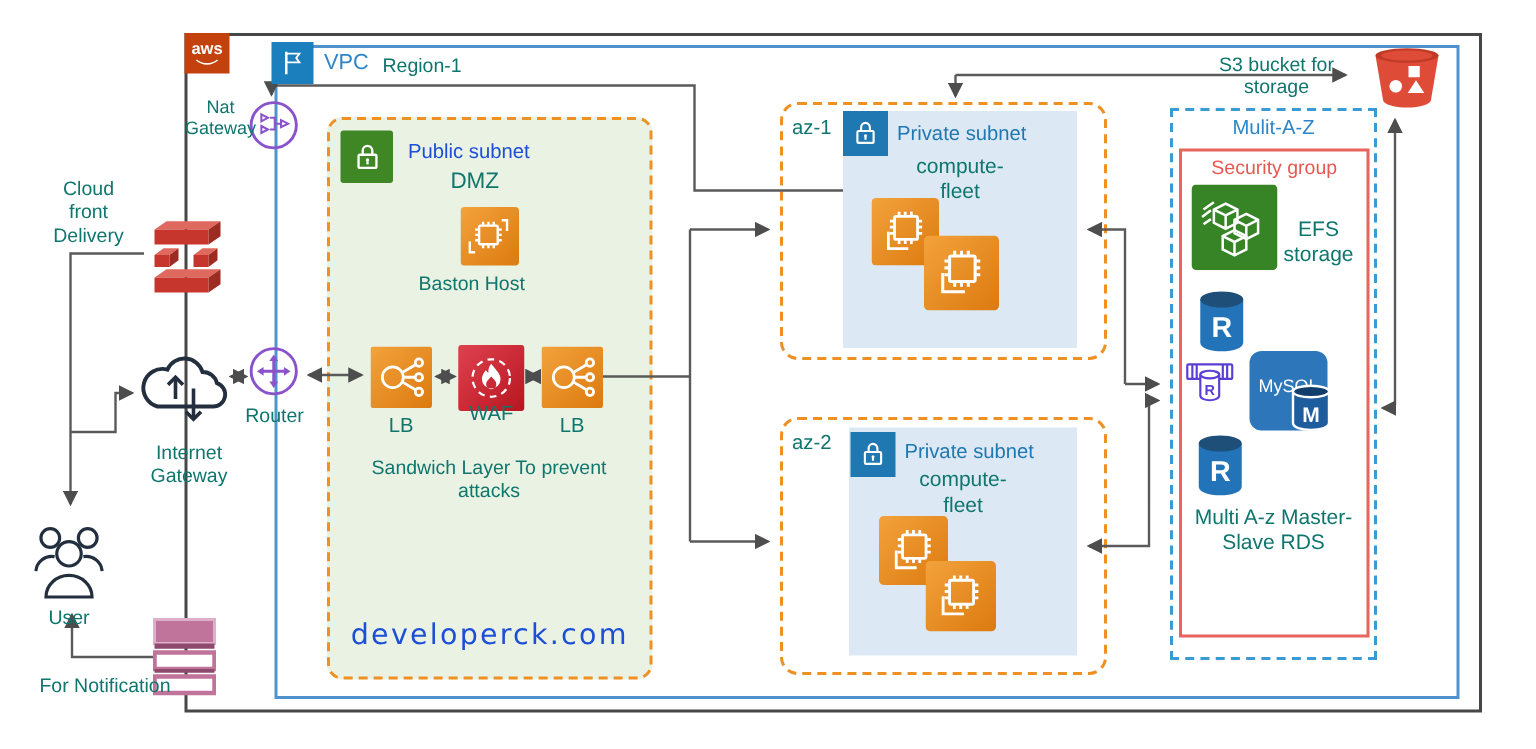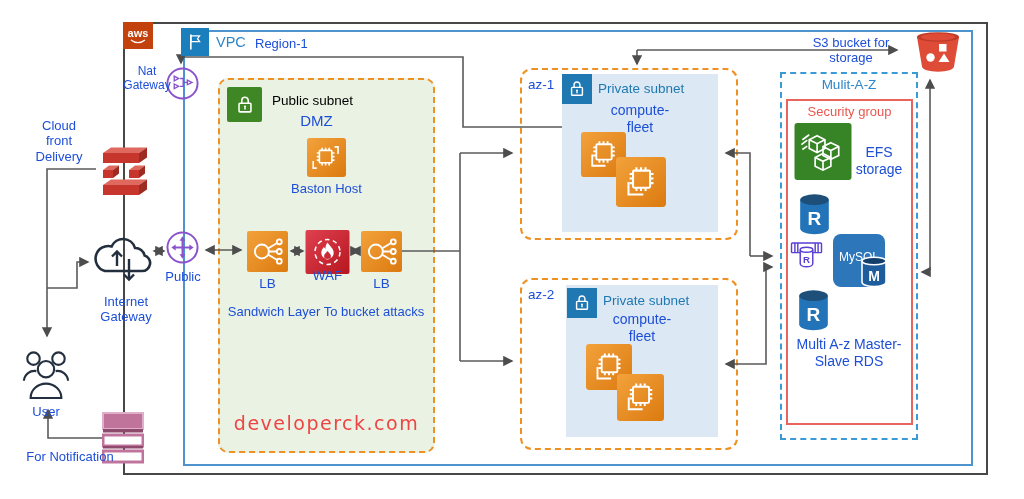--- a/index.html
+++ b/index.html
@@ -1,18 +1,18 @@
 <!DOCTYPE html>
 <html><head>
 <meta charset="utf-8">
 <style>
   html,body{margin:0;padding:0;background:#ffffff;}
   body{width:1024px;height:499px;position:relative;overflow:hidden;
        font-family:"Liberation Sans", sans-serif;color:#1e2b36;}
-  .lbl{position:absolute;font-size:13px;line-height:1.18;color:#1d4ed8;z-index:6;}
+  .lbl{position:absolute;font-size:13px;line-height:1.18;color:#0f766e;z-index:6;}
   .c{text-align:center;}
   .b{font-weight:normal;}
   .box{position:absolute;box-sizing:border-box;}
   .icon{position:absolute;z-index:6;}
   svg{display:block;}
   #connectors{position:absolute;left:0;top:0;z-index:4;pointer-events:none;}
   .iconbox{position:absolute;z-index:6;display:flex;align-items:center;justify-content:center;}
 </style>
 </head>
 <body>
@@ -142,21 +142,21 @@
     <g stroke="#8A53CC" stroke-width="2" fill="#8A53CC">
       <path d="M18 10 V26" fill="none"></path>
         <path d="M10 18 H26" fill="none"></path>
       <path d="M18 6.5 l3 4.5 h-6 z" stroke="none"></path>
       <path d="M18 29.5 l3 -4.5 h-6 z" stroke="none"></path>
       <path d="M6.5 18 l4.5 -3 v6 z" stroke="none"></path>
       <path d="M29.5 18 l-4.5 -3 v6 z" stroke="none"></path>
     </g>
   </svg>
 </div>
-<div class="lbl c" style="left:162px;top:269px;width:42px;">Public</div>
+<div class="lbl c" style="left:162px;top:269px;width:42px;">Router</div>
 
 <div class="icon" style="left:22px;top:346px;">
   <svg width="48" height="56" viewBox="0 0 50 58" fill="none" stroke="#232F3E" stroke-width="2.2">
     <circle cx="12" cy="13" r="6.5"></circle>
     <path d="M2 36 a11 11 0 0 1 13 -10"></path>
     <circle cx="38" cy="13" r="6.5"></circle>
     <path d="M48 36 a11 11 0 0 0 -13 -10"></path>
     <circle cx="25" cy="24" r="8.5"></circle>
     <path d="M9 54 a16 15 0 0 1 32 0 z"></path>
   </svg>
@@ -187,36 +187,36 @@
 <div class="lbl c b" style="left:800px;top:35px;width:102px;">S3 bucket for storage</div>
 
 <div class="iconbox" style="left:227px;top:87px;width:35px;height:35px;background:#3F8624;border-radius:2px;">
   <svg width="22" height="22" viewBox="0 0 24 24" fill="none" stroke="#fff" stroke-width="1.7">
     <rect x="5.5" y="10" width="13" height="9.5" rx="1"></rect>
     <path d="M8.5 10 V7 a3.5 3.5 0 0 1 7 0 v3"></path>
     <circle cx="12" cy="13.8" r="1.2" fill="#fff" stroke="none"></circle>
     <path d="M12 14.8 V17"></path>
   </svg>
 </div>
-<div class="lbl" style="left:272px;top:93px;color:#000000;font-size:13.5px;">Public subnet</div>
+<div class="lbl" style="left:272px;top:93px;color:#1d4ed8;font-size:13.5px;">Public subnet</div>
 
 <div class="lbl c b" style="left:218px;top:112px;width:197px;font-size:15px;">DMZ</div>
 
 <div class="icon" style="left:307px;top:137px;">
   <svg width="39" height="41" viewBox="0 0 44 44">
     <rect width="44" height="44" rx="3" fill="url(#grad-orange)"></rect>
     <g stroke="#fff" fill="none" stroke-width="1.8">
       <rect x="14" y="14" width="14" height="14" rx="1"></rect>
       <path d="M17 14v-3 M21 14v-3 M25 14v-3 M17 31v-3 M21 31v-3 M25 31v-3 M14 17h-3 M14 21h-3 M14 25h-3 M31 17h-3 M31 21h-3 M31 25h-3"></path>
       <path d="M31 10 h4 v8"></path>
       <path d="M11 34 h-4 v-8"></path>
     </g>
   </svg>
 </div>
-<div class="lbl c b" style="left:218px;top:181px;width:217px;">Baston Host</div>
+<div class="lbl c b" style="left:206px;top:181px;width:217px;">Baston Host</div>
 
 <div class="icon" style="left:247px;top:231px;">
   <svg width="41" height="41" viewBox="0 0 40 40">
     <rect width="40" height="40" rx="2" fill="url(#grad-orange)"></rect>
     <g stroke="#fff" stroke-width="1.8" fill="none">
       <circle cx="14.5" cy="20" r="6.8"></circle>
       <path d="M20.8 16.8 l8.2 -4.8 M21.3 20 h8 M20.8 23.2 l8.2 4.8"></path>
       <circle cx="31.5" cy="10.5" r="2.4"></circle>
       <circle cx="31.5" cy="20" r="2.4"></circle>
       <circle cx="31.5" cy="29.5" r="2.4"></circle>
@@ -239,23 +239,23 @@
       <circle cx="31.5" cy="10.5" r="2.4"></circle>
       <circle cx="31.5" cy="20" r="2.4"></circle>
       <circle cx="31.5" cy="29.5" r="2.4"></circle>
     </g>
   </svg>
 </div>
 <div class="lbl c" style="left:247px;top:276px;width:41px;font-size:13.5px;">LB</div>
 <div class="lbl c" style="left:305px;top:268px;width:45px;font-size:13.5px;">WAF</div>
 <div class="lbl c" style="left:361px;top:276px;width:41px;font-size:13.5px;">LB</div>
 
-<div class="lbl c" style="left:226px;top:304px;width:200px;">Sandwich Layer To bucket attacks</div>
-
-<div class="lbl c" style="left:218px;top:412px;width:217px;font-size:19px;letter-spacing:1.5px;color:#ef4444;font-family:'DejaVu Sans',sans-serif;">developerck.com</div>
+<div class="lbl c" style="left:226px;top:304px;width:200px;">Sandwich Layer To prevent attacks</div>
+
+<div class="lbl c" style="left:218px;top:412px;width:217px;font-size:19px;letter-spacing:1.5px;color:#1d4ed8;font-family:'DejaVu Sans',sans-serif;">developerck.com</div>
 
 <div class="lbl" style="left:528px;top:77px;font-size:13.5px;">az-1</div>
 <div class="iconbox" style="left:562px;top:74px;width:30px;height:30px;background:#1F78B1;">
   <svg width="20" height="20" viewBox="0 0 24 24" fill="none" stroke="#fff" stroke-width="1.7">
     <rect x="5.5" y="10" width="13" height="9.5" rx="1"></rect>
     <path d="M8.5 10 V7 a3.5 3.5 0 0 1 7 0 v3"></path>
     <circle cx="12" cy="13.8" r="1.2" fill="#fff" stroke="none"></circle>
     <path d="M12 14.8 V17"></path>
   </svg>
 </div>

